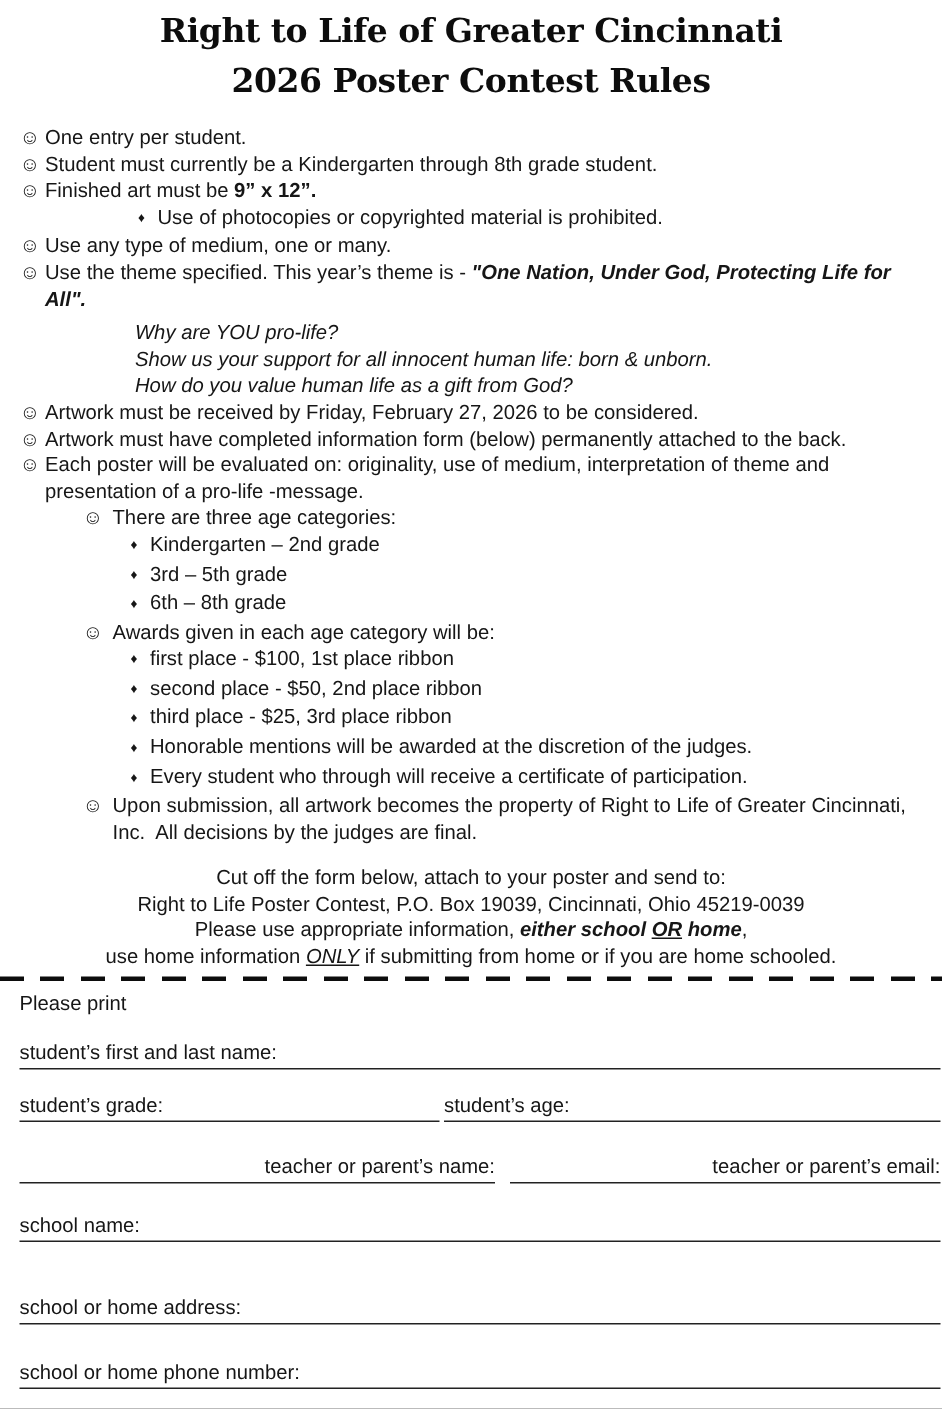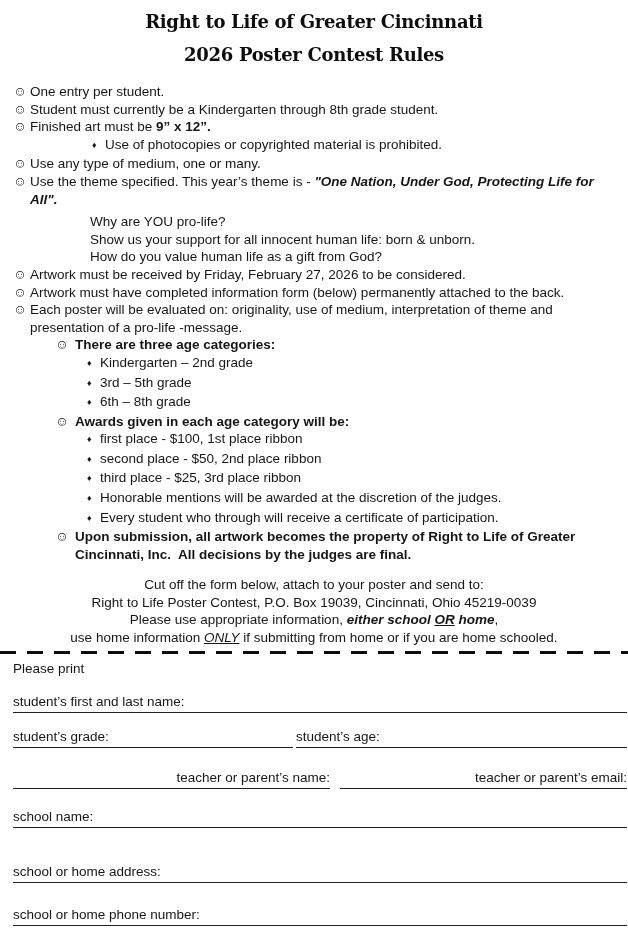--- a/index.html
+++ b/index.html
@@ -3,34 +3,34 @@
 <meta charset="utf-8">
 <style>
   html,body{margin:0;padding:0;background:#888;}
   .page{
     width:628px;height:939px;background:#ffffff;color:#161616;
     font-family:"Liberation Sans", sans-serif;font-size:13.5px;
     position:relative;overflow:hidden;margin:0 auto;
   }
   .title{
     text-align:center;font-family:"DejaVu Serif", serif;font-weight:bold;
-    font-size:18px;line-height:33px;padding-top:5px;letter-spacing:-0.3px;color:#0d0d0d;
+    font-size:22px;line-height:33px;padding-top:5px;letter-spacing:-0.3px;color:#0d0d0d;
   }
   .rules{margin:12px 6px 0 13px;}
   .rline{line-height:17.6px;}
   .rline .bullet{display:inline-block;}
   .l1{padding-left:17px;}
   .l1 .bullet{width:17px;margin-left:-17px;}
-  .l2{padding-left:62px;font-weight:bold;}
+  .l2{padding-left:62px;}
   .l2 .bullet{width:20px;margin-left:-20px;}
   .l3{padding-left:87px;}
   .l3 .bullet{width:13px;margin-left:-13px;}
   .sub{padding-left:92px;}
   .sub .bullet{width:13px;margin-left:-13px;}
-  .plain{padding-left:77px;}
+  .plain{padding-left:77px;font-style:italic;}
   .gap{margin-top:5px;}
   .bullet.diamond{font-size:9px;position:relative;top:-1px;}
   .bullet.smiley{font-size:13.5px;}
   .seg.b{font-weight:bold;}
   .seg.i{}
   .seg.bi{font-weight:bold;font-style:italic;}
   .seg.iu{font-style:italic;text-decoration:underline;}
   .seg.biu{font-weight:bold;font-style:italic;text-decoration:underline;}
   .send-block{margin-top:13px;text-align:center;}
   .sline{line-height:17.5px;}

